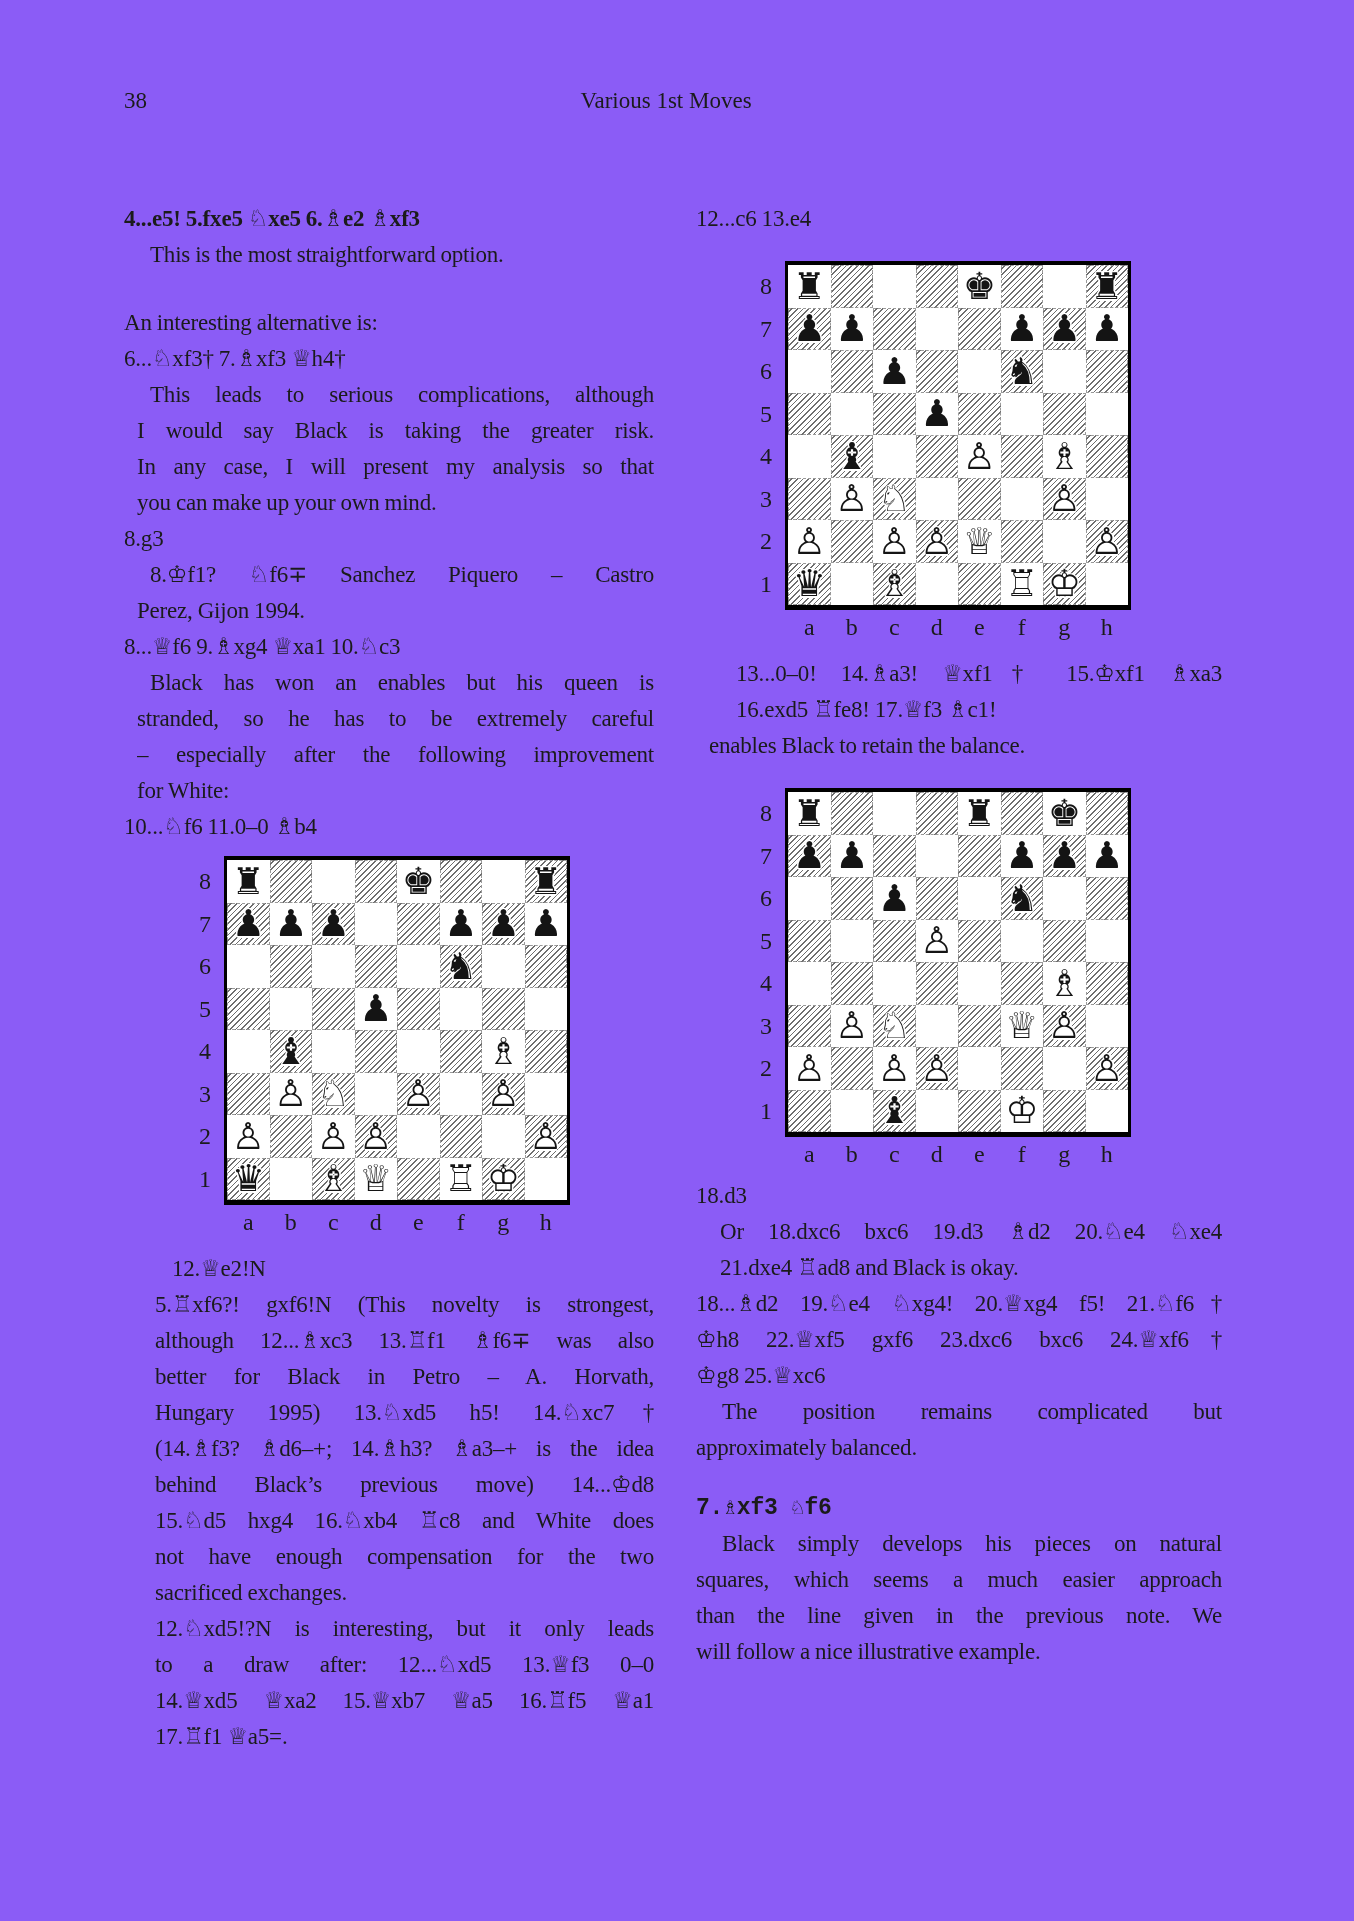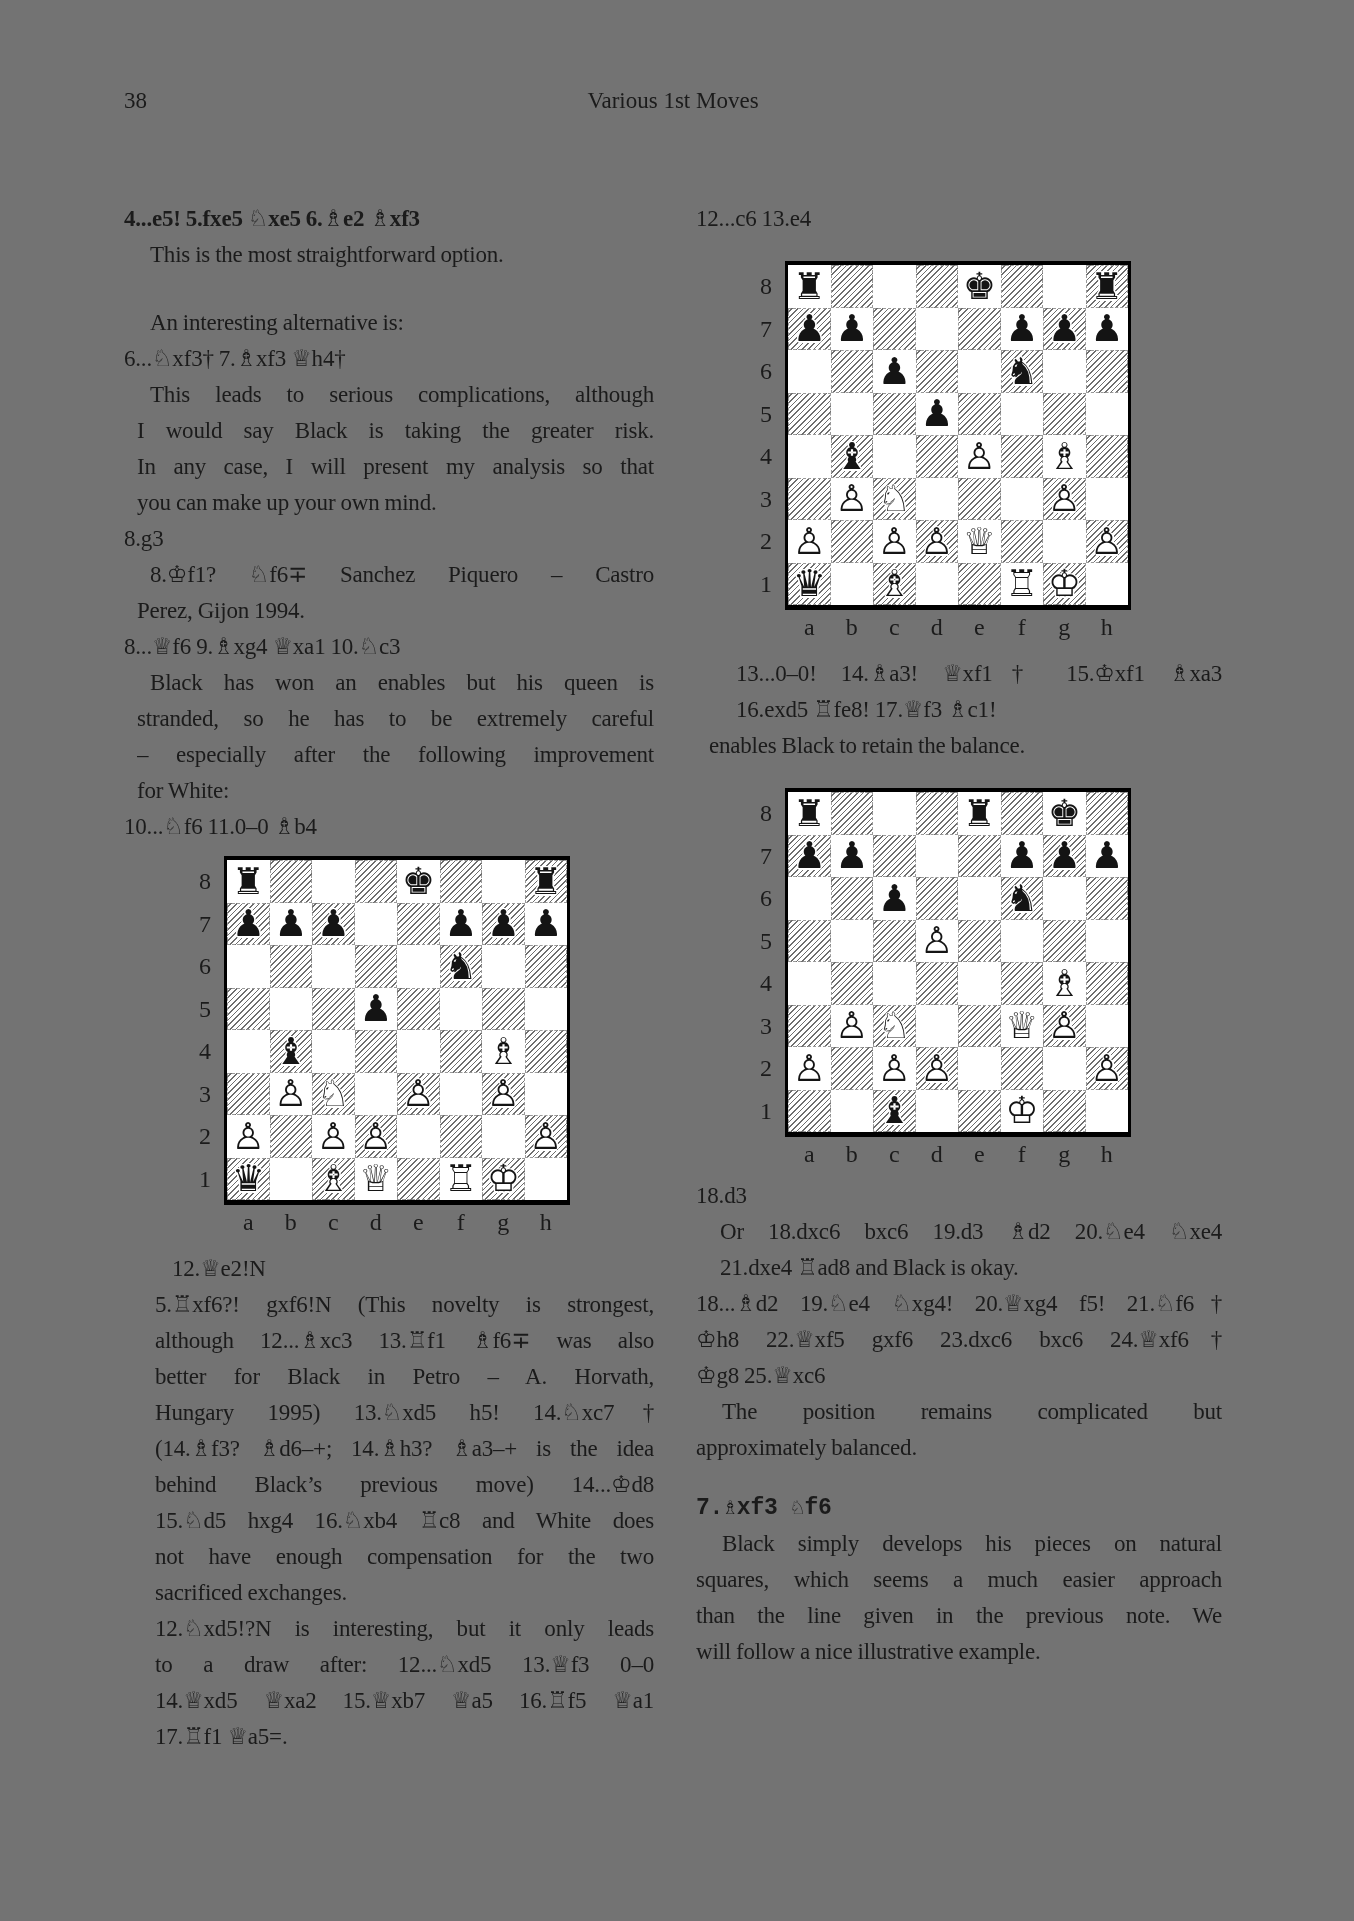--- a/index.html
+++ b/index.html
@@ -1,34 +1,34 @@
 <!DOCTYPE html>
 <html><head>
 <meta charset="utf-8">
 <style>
   html,body{margin:0;padding:0;background:#e8e8e8;}
-  #page{position:relative;width:1354px;height:1921px;background:#737373;
+  #page{position:relative;width:1354px;height:1921px;background:#8b5cf6;
         font-family:"Liberation Serif","DejaVu Sans",serif;color:#1b1b1b;
         font-size:23px;overflow:hidden;}
   .hdr{position:absolute;top:86px;line-height:30px;}
   #page-number{left:124px;}
-  #page-title{left:124px;width:1098px;text-align:center;}
+  #page-title{left:117px;width:1098px;text-align:center;}
   #left-col{position:absolute;left:124px;top:201px;width:530px;}
   #right-col{position:absolute;left:696px;top:201px;width:526px;}
   .blk{margin:0;}
   .ln{line-height:36px;height:36px;white-space:nowrap;letter-spacing:-0.2px;word-spacing:-0.5px;}
   .ln.just{white-space:normal;text-align:justify;text-align-last:justify;overflow:hidden;}
   .b-heading{font-weight:bold;}
   .b-para{padding-left:13px;}
   .b-para .ln.first{text-indent:13px;}
   .b-mid{padding-left:24px;}
   .b-deep{padding-left:31px;}
   .b-pfirst .ln.first{text-indent:26px;}
   
-  .blk-left-2{margin-top:32px;margin-left:26px;}
+  .blk-left-2{margin-top:32px;}
   .blk-left-10{margin-top:11px;margin-left:58px;}
   .blk-left-11{margin-top:14px;margin-left:48px;}
   .blk-right-1{margin-top:24px;margin-left:47px;}
   .blk-right-2{margin-top:14px;margin-left:40px;}
   .blk-right-4{margin-top:24px;margin-left:47px;}
   .blk-right-5{margin-top:9px;}
   .blk-right-9{margin-top:24px;font-family:Liberation Mono, monospace;}
   
   .diagram{display:flex;align-items:flex-start;}
   .ranks{width:42px;margin-top:4px;}

